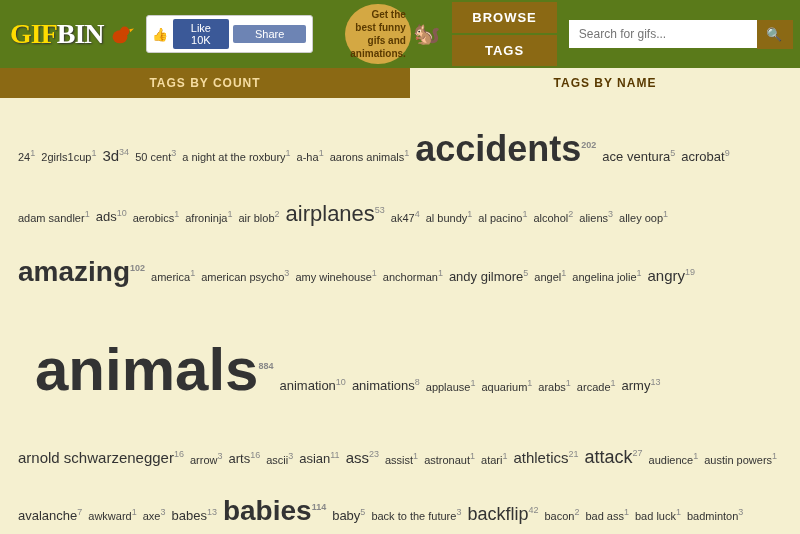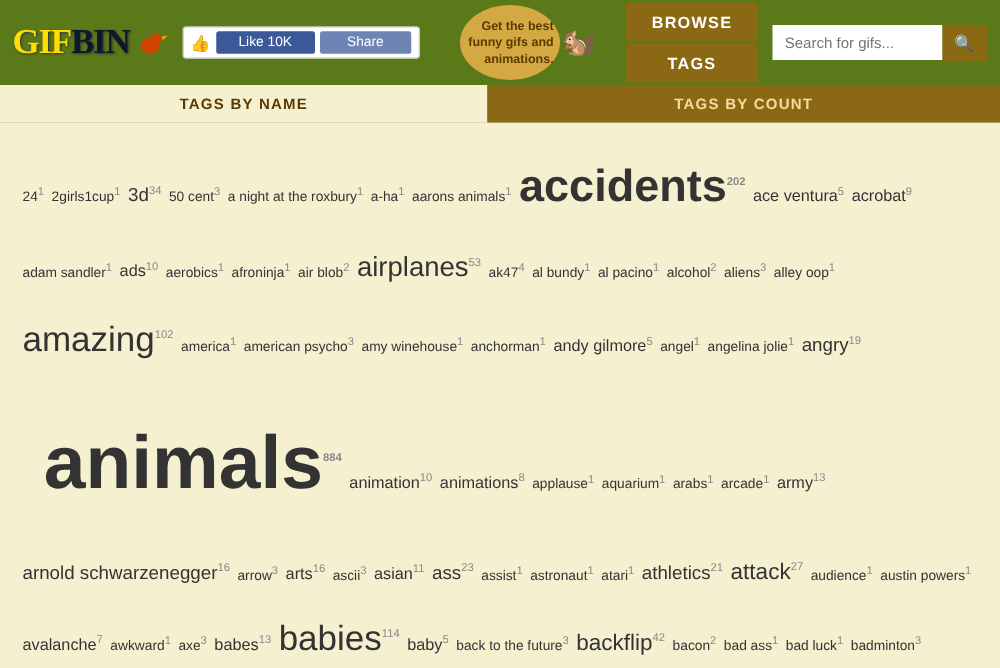--- a/index.html
+++ b/index.html
@@ -128,31 +128,31 @@
     .tag .count {
       font-size: 9px;
       color: #888;
       vertical-align: super;
     }
     .size-1 { font-size: 11px; }
     .size-2 { font-size: 13px; }
     .size-3 { font-size: 15px; }
     .size-4 { font-size: 18px; }
     .size-5 { font-size: 22px; }
-    .size-6 { font-size: 28px; font-weight: normal; text-align: right; }
+    .size-6 { font-size: 28px; font-weight: bold; text-align: right; }
     .size-7 { font-size: 36px; font-weight: bold; }
     .size-9 { font-size: 60px; font-weight: bold; margin-left: 20px; }
   </style>
 </head>
 <body>
 
 <div id="header">
   <div id="logo">
     <span class="gif">GIF</span>
-      <span class="bin" style="color:#0f172a">BIN</span>
+      <span class="bin" style="color:#ffffff">BIN</span>
     <svg id="logo-icon" viewBox="0 0 30 30">
       <ellipse cx="15" cy="18" rx="8" ry="7" fill="#cc4400"></ellipse>
       <circle cx="20" cy="12" r="5" fill="#cc4400"></circle>
       <polygon points="25,10 30,9 26,13" fill="#ffaa00"></polygon>
     </svg>
   </div>
 
   <div style="display:flex;align-items:center;gap:4px;background:#fff;border:1px solid #ccc;padding:3px 6px;border-radius:3px;">
     <span style="color:#3b5998;font-size:13px;">👍</span>
     <button style="background:#3b5998;color:white;border:none;padding:3px 18px;font-size:11px;cursor:pointer;border-radius:2px;">Like 10K</button>
@@ -161,24 +161,24 @@
 
   <div id="funny-banner">Get the best funny gifs and animations.</div>
   <div id="squirrel">🐿️</div>
 
   <div id="nav-buttons">
     <button class="nav-btn">BROWSE</button>
     <button class="nav-btn">TAGS</button>
   </div>
 
   <div id="search-container">
-    <input id="search-input" type="text" style="padding: 7px 10px; font-size: 12px; border: none; outline: none; width: 136px; background: rgb(255, 255, 255); color: rgb(170, 170, 170);" placeholder="Search for gifs...">
+    <input id="search-input" type="text" style="padding: 7px 10px; font-size: 12px; border: none; outline: none; width: 188px; background: rgb(255, 255, 255); color: rgb(170, 170, 170);" placeholder="Search for gifs...">
     <button id="search-btn">🔍</button>
   </div>
 </div>
 
 <div id="tabs">
+  <div class="tab" id="tab-count">TAGS BY COUNT</div>
   <div class="tab active" id="tab-name">TAGS BY NAME</div>
-  <div class="tab" id="tab-count">TAGS BY COUNT</div>
 </div>
 
 <div id="tag-cloud">
 <span class="tag size-1">24<sup class="count">1</sup></span><span class="tag size-1">2girls1cup<sup class="count">1</sup></span><span class="tag size-3">3d<sup class="count">34</sup></span><span class="tag size-1">50 cent<sup class="count">3</sup></span><span class="tag size-1">a night at the roxbury<sup class="count">1</sup></span><span class="tag size-1">a-ha<sup class="count">1</sup></span><span class="tag size-1">aarons animals<sup class="count">1</sup></span><span class="tag size-7">accidents<sup class="count">202</sup></span><span class="tag size-2">ace ventura<sup class="count">5</sup></span><span class="tag size-2">acrobat<sup class="count">9</sup></span><span class="tag size-1">adam sandler<sup class="count">1</sup></span><span class="tag size-2">ads<sup class="count">10</sup></span><span class="tag size-1">aerobics<sup class="count">1</sup></span><span class="tag size-1">afroninja<sup class="count">1</sup></span><span class="tag size-1">air blob<sup class="count">2</sup></span><span class="tag size-5">airplanes<sup class="count">53</sup></span><span class="tag size-1">ak47<sup class="count">4</sup></span><span class="tag size-1">al bundy<sup class="count">1</sup></span><span class="tag size-1">al pacino<sup class="count">1</sup></span><span class="tag size-1">alcohol<sup class="count">2</sup></span><span class="tag size-1">aliens<sup class="count">3</sup></span><span class="tag size-1">alley oop<sup class="count">1</sup></span><span class="tag size-6">amazing<sup class="count">102</sup></span><span class="tag size-1">america<sup class="count">1</sup></span><span class="tag size-1">american psycho<sup class="count">3</sup></span><span class="tag size-1">amy winehouse<sup class="count">1</sup></span><span class="tag size-1">anchorman<sup class="count">1</sup></span><span class="tag size-2">andy gilmore<sup class="count">5</sup></span><span class="tag size-1">angel<sup class="count">1</sup></span><span class="tag size-1">angelina jolie<sup class="count">1</sup></span><span class="tag size-3">angry<sup class="count">19</sup></span><span class="tag size-9">animals<sup class="count">884</sup></span><span class="tag size-2">animation<sup class="count">10</sup></span><span class="tag size-2">animations<sup class="count">8</sup></span><span class="tag size-1">applause<sup class="count">1</sup></span><span class="tag size-1">aquarium<sup class="count">1</sup></span><span class="tag size-1">arabs<sup class="count">1</sup></span><span class="tag size-1">arcade<sup class="count">1</sup></span><span class="tag size-2">army<sup class="count">13</sup></span><span class="tag size-3">arnold schwarzenegger<sup class="count">16</sup></span><span class="tag size-1">arrow<sup class="count">3</sup></span><span class="tag size-2">arts<sup class="count">16</sup></span><span class="tag size-1">ascii<sup class="count">3</sup></span><span class="tag size-2">asian<sup class="count">11</sup></span><span class="tag size-3">ass<sup class="count">23</sup></span><span class="tag size-1">assist<sup class="count">1</sup></span><span class="tag size-1">astronaut<sup class="count">1</sup></span><span class="tag size-1">atari<sup class="count">1</sup></span><span class="tag size-3">athletics<sup class="count">21</sup></span><span class="tag size-4">attack<sup class="count">27</sup></span><span class="tag size-1">audience<sup class="count">1</sup></span><span class="tag size-1">austin powers<sup class="count">1</sup></span><span class="tag size-2">avalanche<sup class="count">7</sup></span><span class="tag size-1">awkward<sup class="count">1</sup></span><span class="tag size-1">axe<sup class="count">3</sup></span><span class="tag size-2">babes<sup class="count">13</sup></span><span class="tag size-6">babies<sup class="count">114</sup></span><span class="tag size-2">baby<sup class="count">5</sup></span><span class="tag size-1">back to the future<sup class="count">3</sup></span><span class="tag size-4">backflip<sup class="count">42</sup></span><span class="tag size-1">bacon<sup class="count">2</sup></span><span class="tag size-1">bad ass<sup class="count">1</sup></span><span class="tag size-1">bad luck<sup class="count">1</sup></span><span class="tag size-1">badminton<sup class="count">3</sup></span></div>
 
 </body></html>

